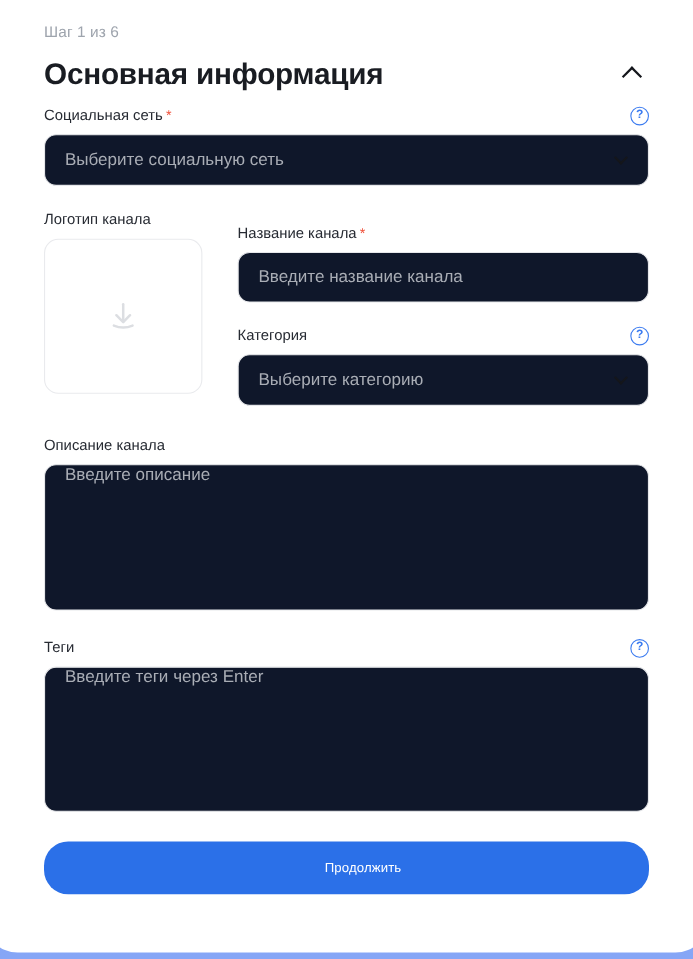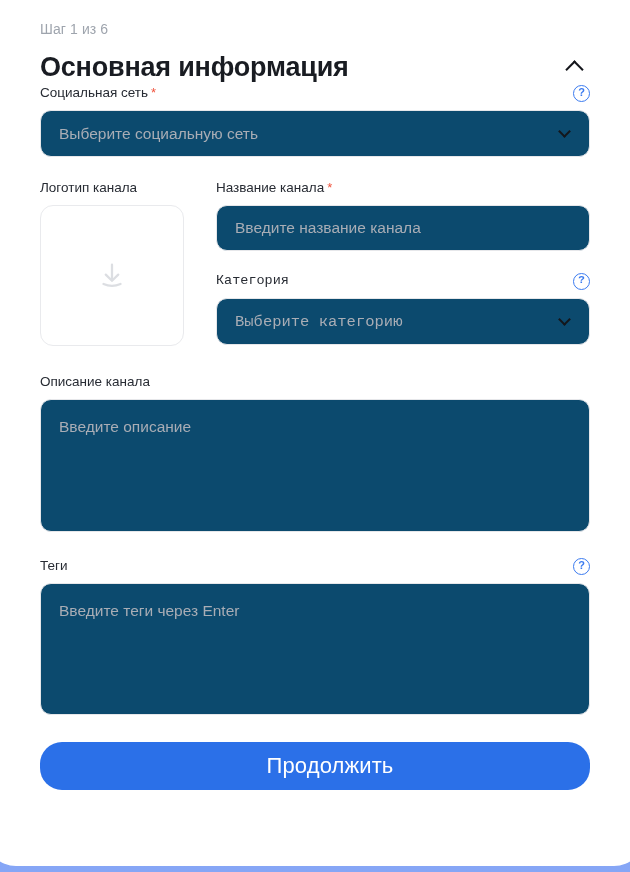--- a/index.html
+++ b/index.html
@@ -77,21 +77,21 @@
   }
   .chev-up {
     width: 13px; height: 13px;
     border-left: 2px solid #14161b;
     border-top: 2px solid #14161b;
     transform: rotate(45deg);
     margin-top: 5px;
   }
 
   
-  .field { margin-top: 0; }
+  .field { margin-top: 12px; }
   .field-label-row {
     display: flex;
     align-items: center;
     justify-content: space-between;
     margin-bottom: 8px;
     min-height: 18px;
   }
   .field-label {
     font-size: 13.5px;
     color: #272b33;
@@ -117,21 +117,21 @@
     cursor: pointer;
     flex: none;
     background: #fff;
     padding-bottom: 1px;
   }
 
   .control {
     width: 100%;
     border: 1px solid #e6e7ea;
     border-radius: 11px;
-    background: #0c4a6e;
+    background: #0f172a;
     font-family: inherit;
     font-size: 15.5px;
     color: #2a2e36;
     padding: 0 18px;
     outline: none;
     display: flex;
     align-items: center;
   }
   .control .ph { color: #a9adb5; font-size: 15.5px; }
   .input-box { height: 46px; }
@@ -144,21 +144,21 @@
     width: 9px; height: 9px;
     border-right: 2px solid #14161b;
     border-bottom: 2px solid #14161b;
     transform: rotate(45deg);
     margin-bottom: 4px;
     margin-right: 2px;
     flex: none;
   }
   .textarea-box {
     align-items: flex-start;
-    padding-top: 18px;
+    padding-top: 0;
     resize: none;
   }
 
   
   .social-field { }
   .social-field .control { height: 47px; }
 
   
   .logo-row {
     display: flex;
@@ -178,42 +178,42 @@
   }
   .dl-icon { width: 34px; height: 34px; display:block; }
 
   .right-col {
     flex: 1;
     margin-left: 32px;
     display: flex;
     flex-direction: column;
   }
   .name-field .control { height: 46px; }
-  .category-field { margin-top: 21px; font-family: Liberation Mono, monospace; }
+  .category-field { margin-top: 21px; }
   .category-field .control { height: 47px; }
 
   
   .desc-field { margin-top: 27px; }
   .desc-box { height: 133px; }
 
   
   .tags-field { margin-top: 25px; }
   .tags-box { height: 132px; }
 
   
   .submit-btn {
     margin-top: 27px;
     width: 100%;
     height: 48px;
     border: none;
     border-radius: 22px;
     background: #2b70e8;
     color: #ffffff;
     font-family: inherit;
-    font-size: 22px;
+    font-size: 12px;
     letter-spacing: .1px;
     cursor: pointer;
     display: flex;
     align-items: center;
     justify-content: center;
     padding-left: 36px;
   }
 </style>
 </head>
 <body>

